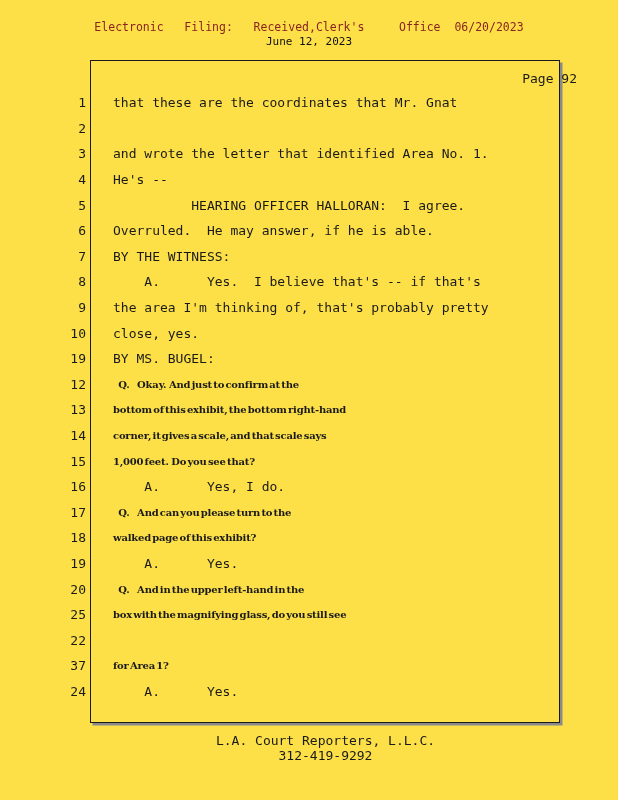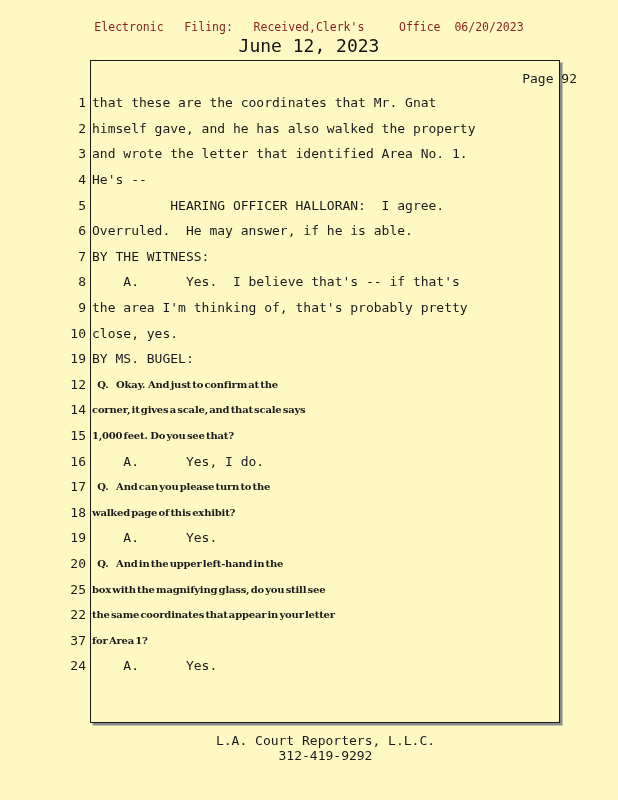--- a/index.html
+++ b/index.html
@@ -4,21 +4,21 @@
 <style>
   html, body {
     margin: 0;
     padding: 0;
     background: #ffffff;
   }
   .page {
     position: relative;
     width: 618px;
     height: 800px;
-    background: #fef9c3;
+    background: #fde047;
     font-family: "DejaVu Sans Mono", "Liberation Mono", monospace;
     color: #1a1a1a;
     overflow: hidden;
   }
   .header-filing {
     position: absolute;
     top: 20px;
     left: 0;
     width: 100%;
     text-align: center;
@@ -26,21 +26,21 @@
     font-size: 11.5px;
     white-space: pre;
   }
   .header-date {
     position: absolute;
     top: 35px;
     left: 0;
     width: 100%;
     text-align: center;
     color: #111111;
-    font-size: 18px;
+    font-size: 11px;
     white-space: pre;
   }
   .transcript-box {
     position: absolute;
     left: 90px;
     top: 60px;
     width: 468px;
     height: 661px;
     border: 1.5px solid #1a1a1a;
     box-shadow: 2.5px 2.5px 0 #8a8a8a;
@@ -67,21 +67,21 @@
     align-items: center;
   }
   .num {
     flex: 0 0 86px;
     width: 86px;
     text-align: right;
     font-size: 13px;
     color: #1a1a1a;
   }
   .text {
-    margin-left: 6px;
+    margin-left: 27px;
     white-space: pre;
     font-size: 13px;
     color: #1a1a1a;
   }
   .line.bold .text {
     font-family: "DejaVu Serif", "Liberation Serif", serif;
     font-weight: bold;
     font-size: 10px;
     letter-spacing: -0.2px;
     word-spacing: -2px;
@@ -110,21 +110,20 @@
 
   <div class="page-label">Page 92</div>
 
   <div class="lines">
       <div class="line">
         <span class="num">1</span>
         <span class="text">that these are the coordinates that Mr. Gnat</span>
       </div>
       <div class="line">
         <span class="num">2</span>
-        <span class="text">himself gave, and he has also walked the property</span>
       </div>
       <div class="line">
         <span class="num">3</span>
         <span class="text">and wrote the letter that identified Area No. 1.</span>
       </div>
       <div class="line">
         <span class="num">4</span>
         <span class="text">He's --</span>
       </div>
       <div class="line">
@@ -153,20 +152,24 @@
       </div>
       <div class="line">
         <span class="num">19</span>
         <span class="text">BY MS. BUGEL:</span>
       </div>
       <div class="line bold">
         <span class="num">12</span>
         <span class="text">    Q.      Okay.  And just to confirm at the</span>
       </div>
       <div class="line bold">
+        <span class="num">13</span>
+        <span class="text">bottom of this exhibit, the bottom right-hand</span>
+      </div>
+      <div class="line bold">
         <span class="num">14</span>
         <span class="text">corner, it gives a scale, and that scale says</span>
       </div>
       <div class="line bold">
         <span class="num">15</span>
         <span class="text">1,000 feet.  Do you see that?</span>
       </div>
       <div class="line">
         <span class="num">16</span>
         <span class="text">    A.      Yes, I do.</span>
@@ -186,21 +189,20 @@
       <div class="line bold">
         <span class="num">20</span>
         <span class="text">    Q.      And in the upper left-hand in the</span>
       </div>
       <div class="line bold">
         <span class="num">25</span>
         <span class="text">box with the magnifying glass, do you still see</span>
       </div>
       <div class="line bold">
         <span class="num">22</span>
-        <span class="text">the same coordinates that appear in your letter</span>
       </div>
       <div class="line bold">
         <span class="num">37</span>
         <span class="text">for Area 1?</span>
       </div>
       <div class="line">
         <span class="num">24</span>
         <span class="text">    A.      Yes.</span>
       </div>
     </div>

